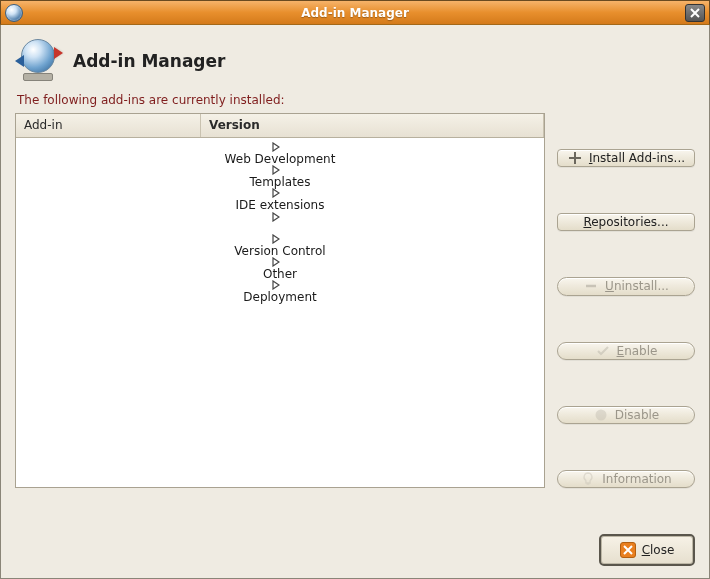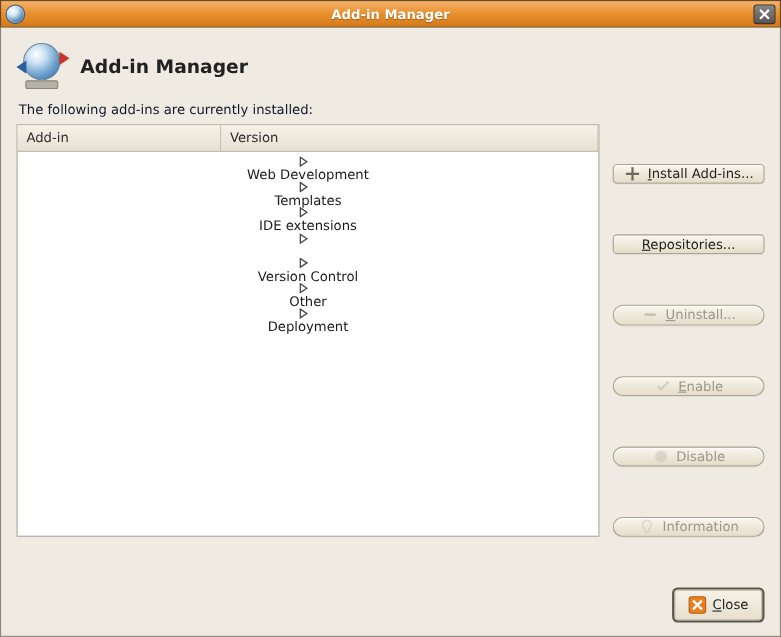--- a/index.html
+++ b/index.html
@@ -103,21 +103,21 @@
     border-radius:2px;
   }
   .header-title {
     font-size: 17px;
     font-weight: bold;
     color: #222;
   }
 
   .intro {
     margin: 0 0 6px 2px;
-    color: #0f172a;
+    color: #7f1d1d;
   }
 
   .content-row {
     display:flex;
     gap: 12px;
     flex: 1 1 auto;
     min-height: 0;
   }
 
   
@@ -135,21 +135,21 @@
     height: 24px;
   }
   .list-header .col {
     padding: 4px 8px;
     border-right: 1px solid #c9c2b0;
     color: #2a2a2a;
     cursor: pointer;
     user-select:none;
   }
   .col-addin { width: 185px; }
-  .col-version { flex:1; }
+  .col-version { flex:1;font-weight:bold; }
   .tree {
     flex:1;
     overflow:auto;
     padding: 4px 0;
   }
   .tree-row {
     display:flex; align-items:center;
     height: 23px;
     padding: 0 6px;
     cursor: pointer;
@@ -196,21 +196,21 @@
   .ico { width:16px; height:16px; display:flex; align-items:center; justify-content:center; }
   .ico svg { width:16px; height:16px; }
 
   
   .footer {
     display:flex;
     justify-content:flex-end;
     padding-top: 10px;
   }
   .btn.close {
-    width: 84px;
+    width: 96px;
     border: 2px solid #5a564c;
     border-radius: 5px;
     background: linear-gradient(to bottom,#f7f2e7,#e6dfce);
     box-shadow: 0 0 0 1px #bdb7a6 inset;
   }
   .close-ico {
     width:16px; height:16px;
     background:#e97f1f;
     border-radius:3px;
     display:flex; align-items:center; justify-content:center;

